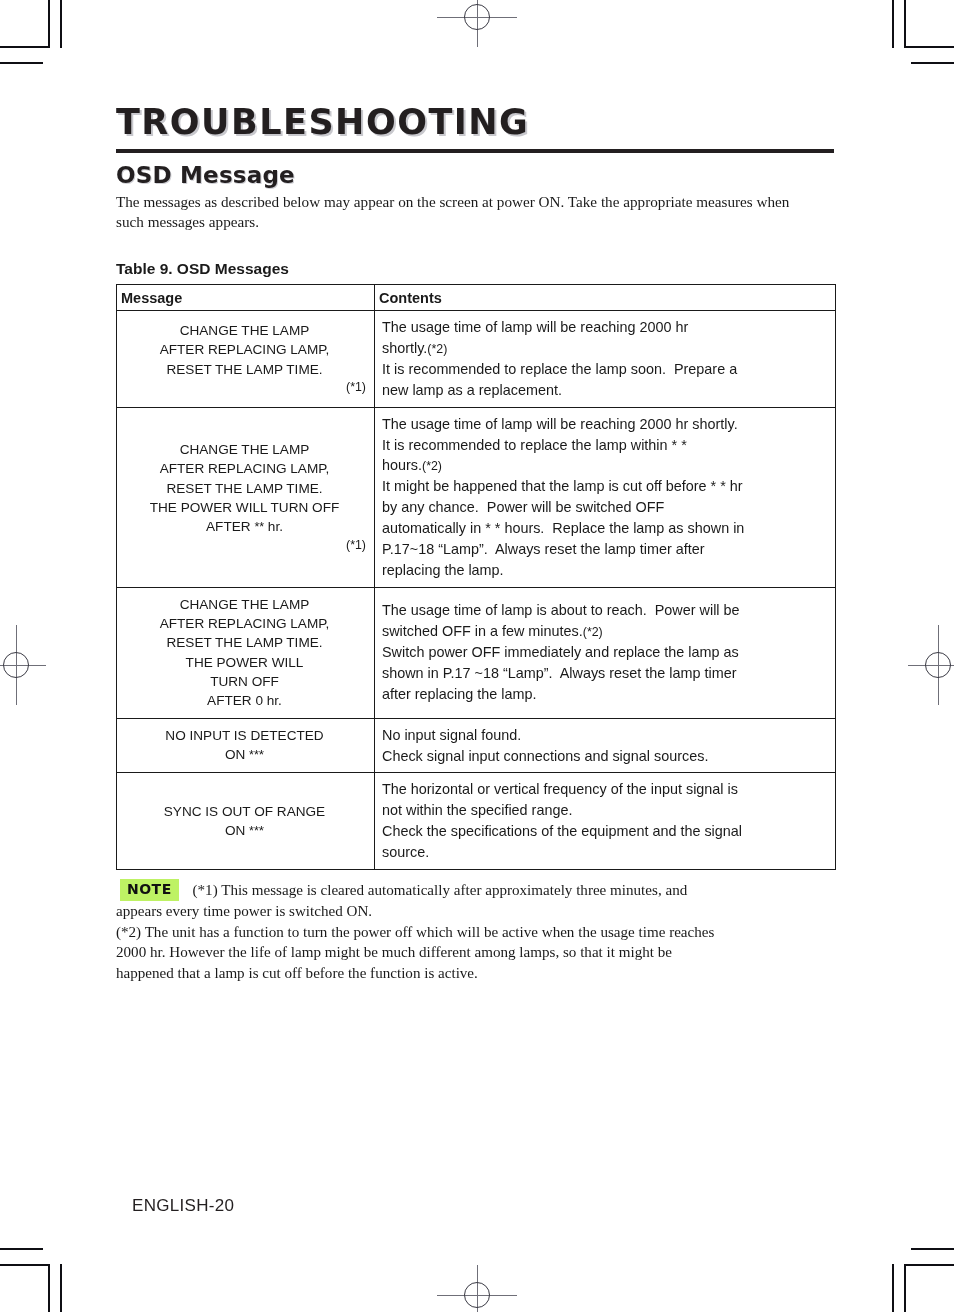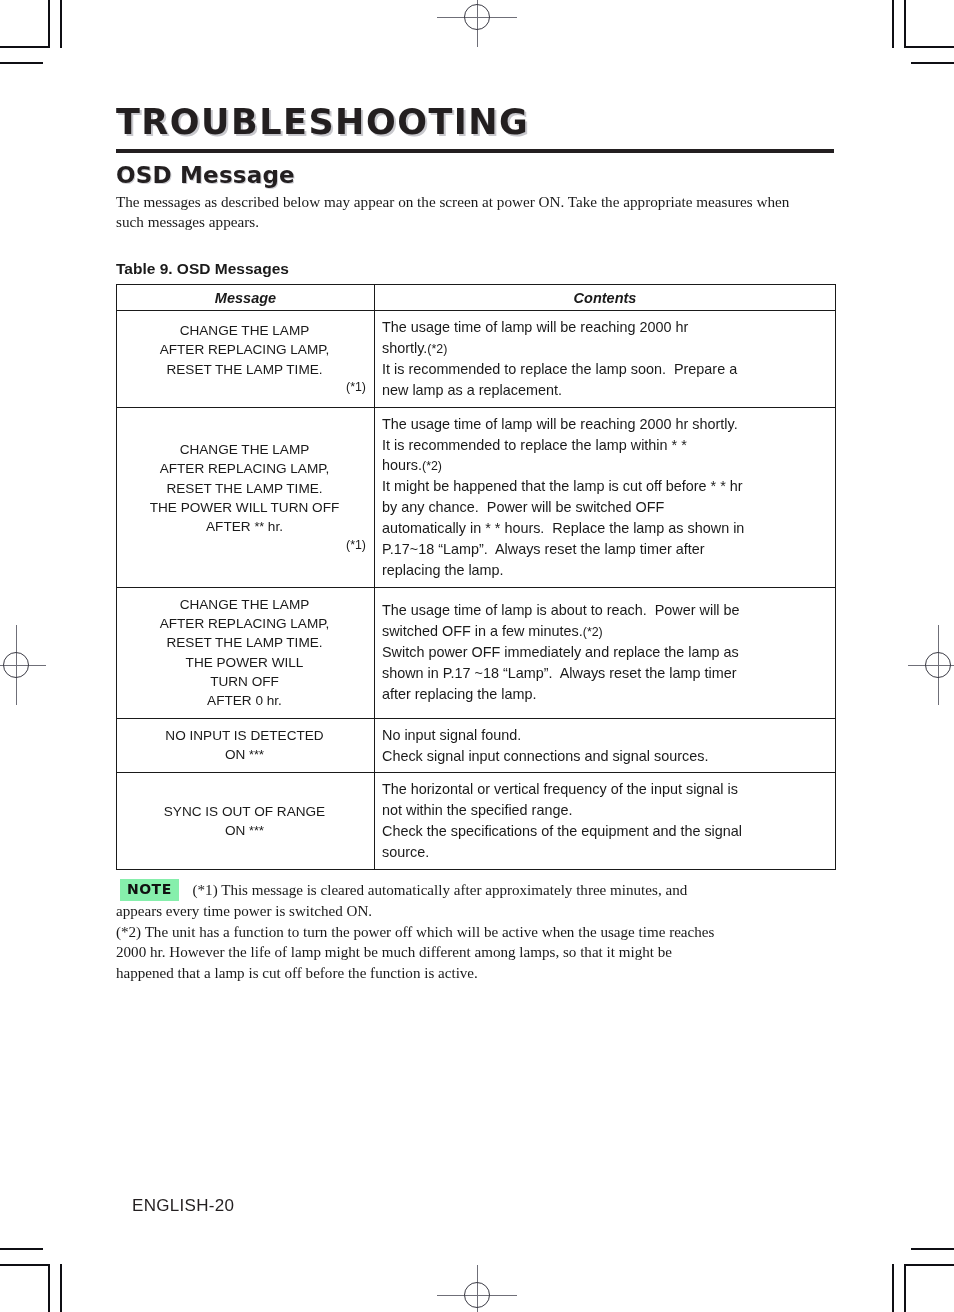--- a/index.html
+++ b/index.html
@@ -78,24 +78,23 @@
     border:1px solid #1a1a1a;
     vertical-align:middle;
     font-weight:normal;
   }
   col.c-msg{ width:258px; }
   col.c-con{ width:461px; }
 
   table.osd th{
     font-weight:bold;
     font-size:14.5px;
-    text-align:center;
+    text-align:left;
     height:26px;
     padding:2px 4px;
-    font-style:italic;
   }
 
   td.msg{
     text-align:right;
     font-size:13.6px;
     line-height:1.42;
     padding:7px 8px 7px 6px;
   }
   td.msg .ln{ display:block; text-align:center; }
   td.msg .ref{ display:block; text-align:right; }
@@ -113,21 +112,21 @@
   
   .note-wrap{
     margin-top:9px;
     font-family:"Liberation Serif", serif;
     font-size:15.1px;
     line-height:1.37;
     width:722px;
   }
   .note-badge{
     display:inline-block;
-    background:#86efac;
+    background:#bef264;
     color:#111;
     font-family:"DejaVu Sans", sans-serif;
     font-weight:bold;
     font-size:14px;
     letter-spacing:0.5px;
     padding:1px 7px 2px 7px;
     margin-left:4px;
     vertical-align:1px;
   }
   .note-line{ display:block; }

